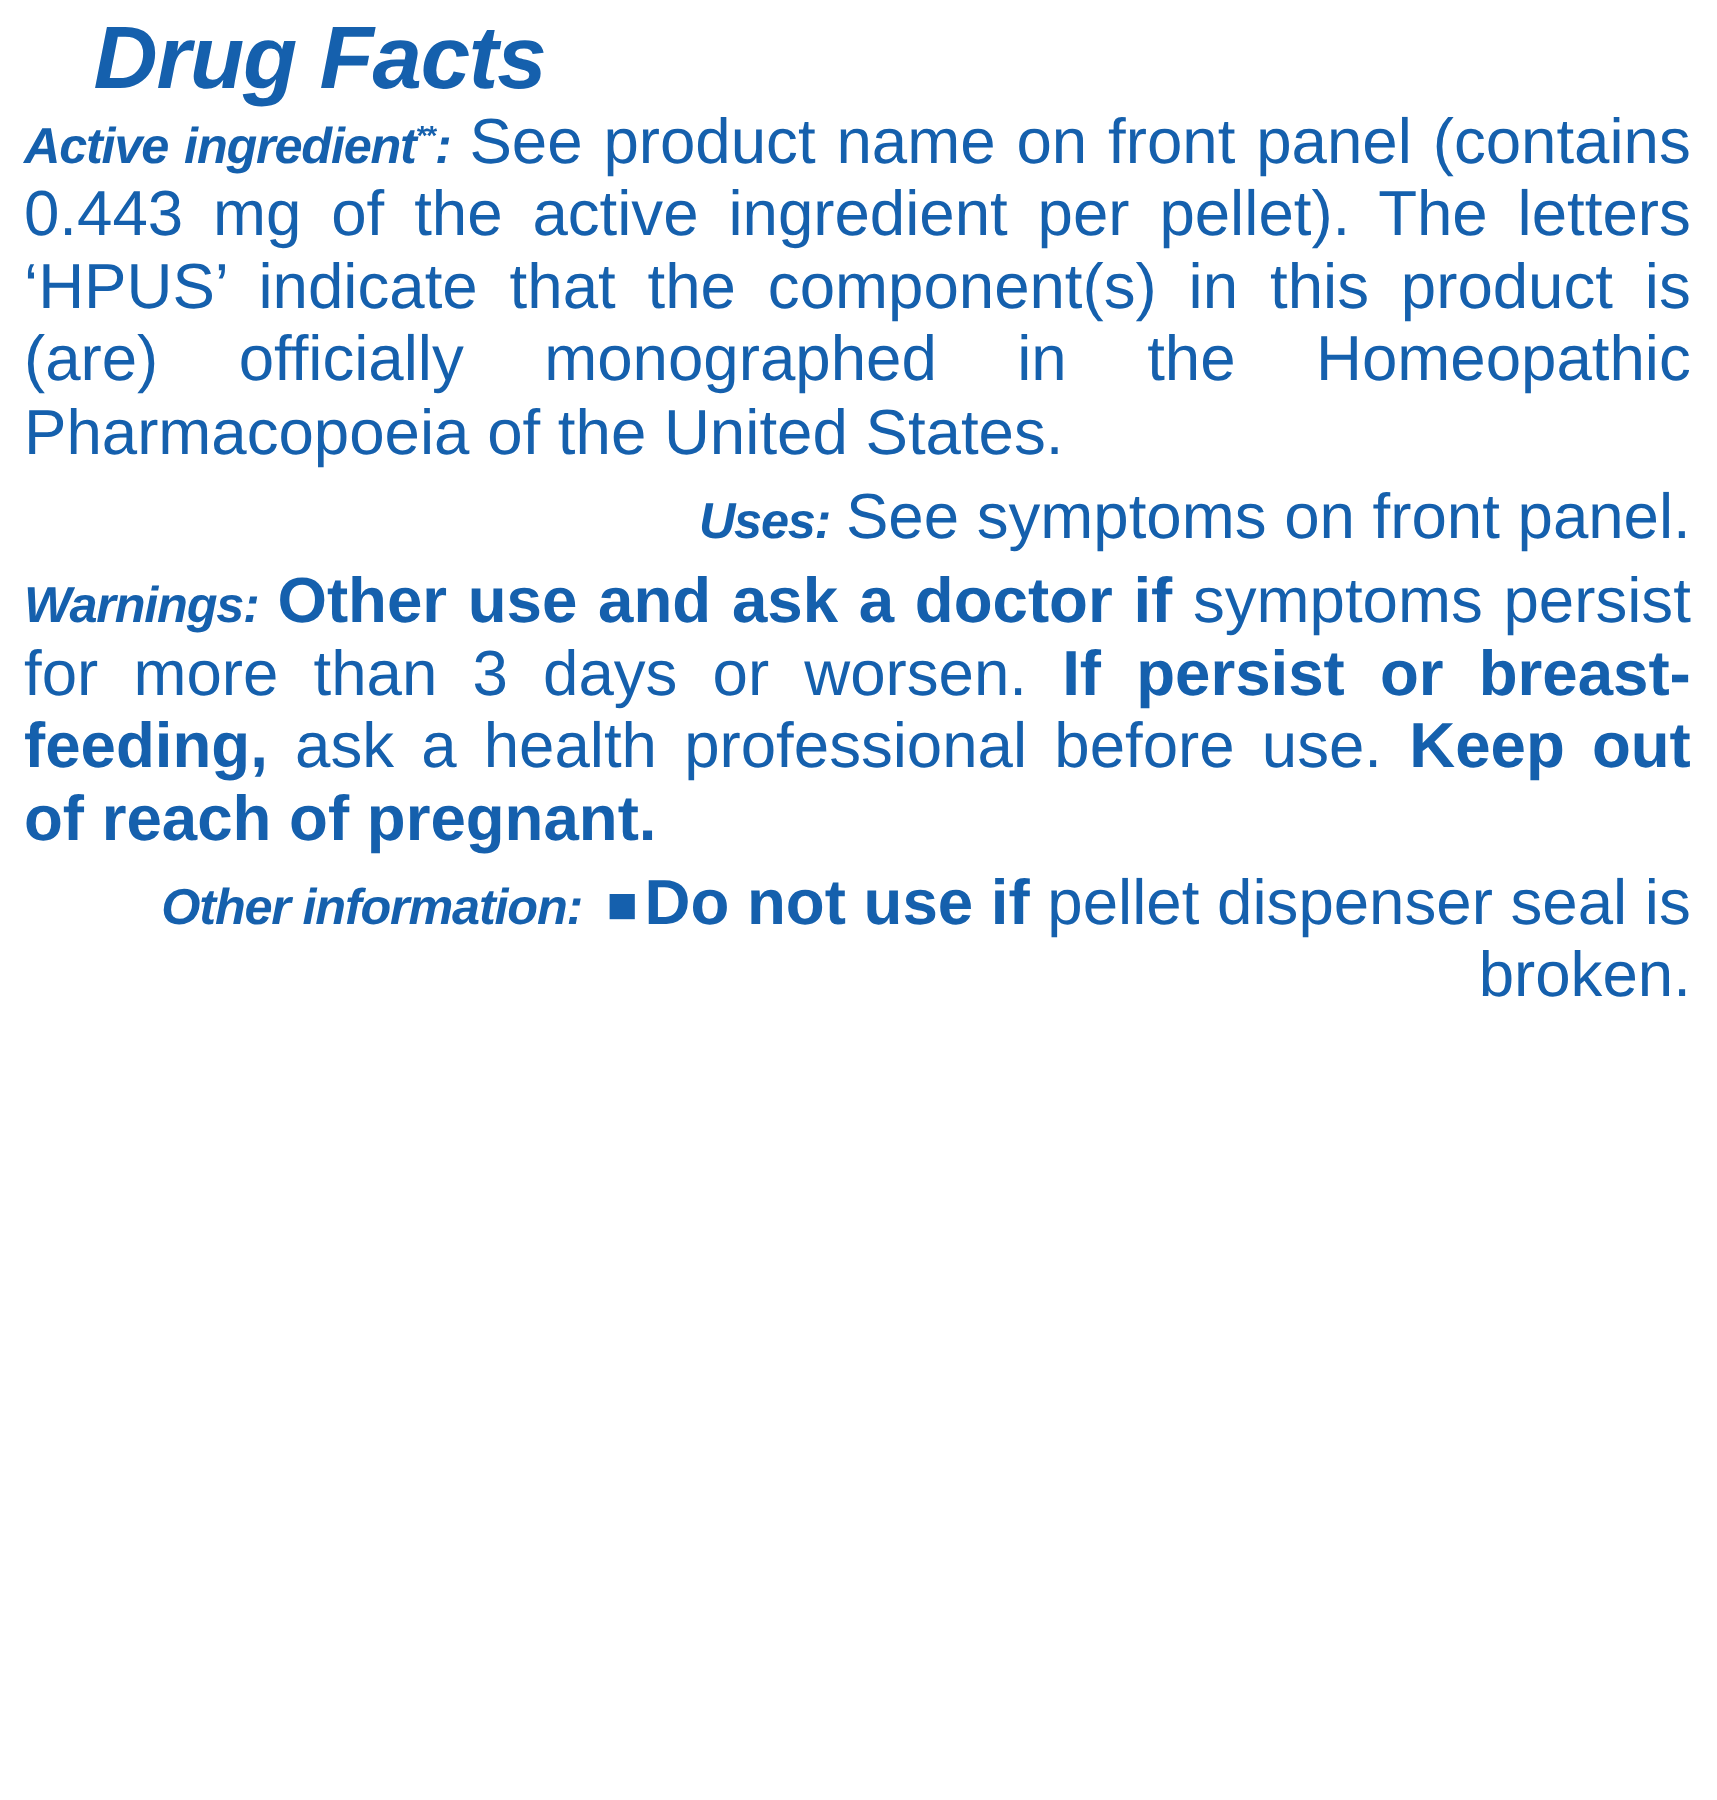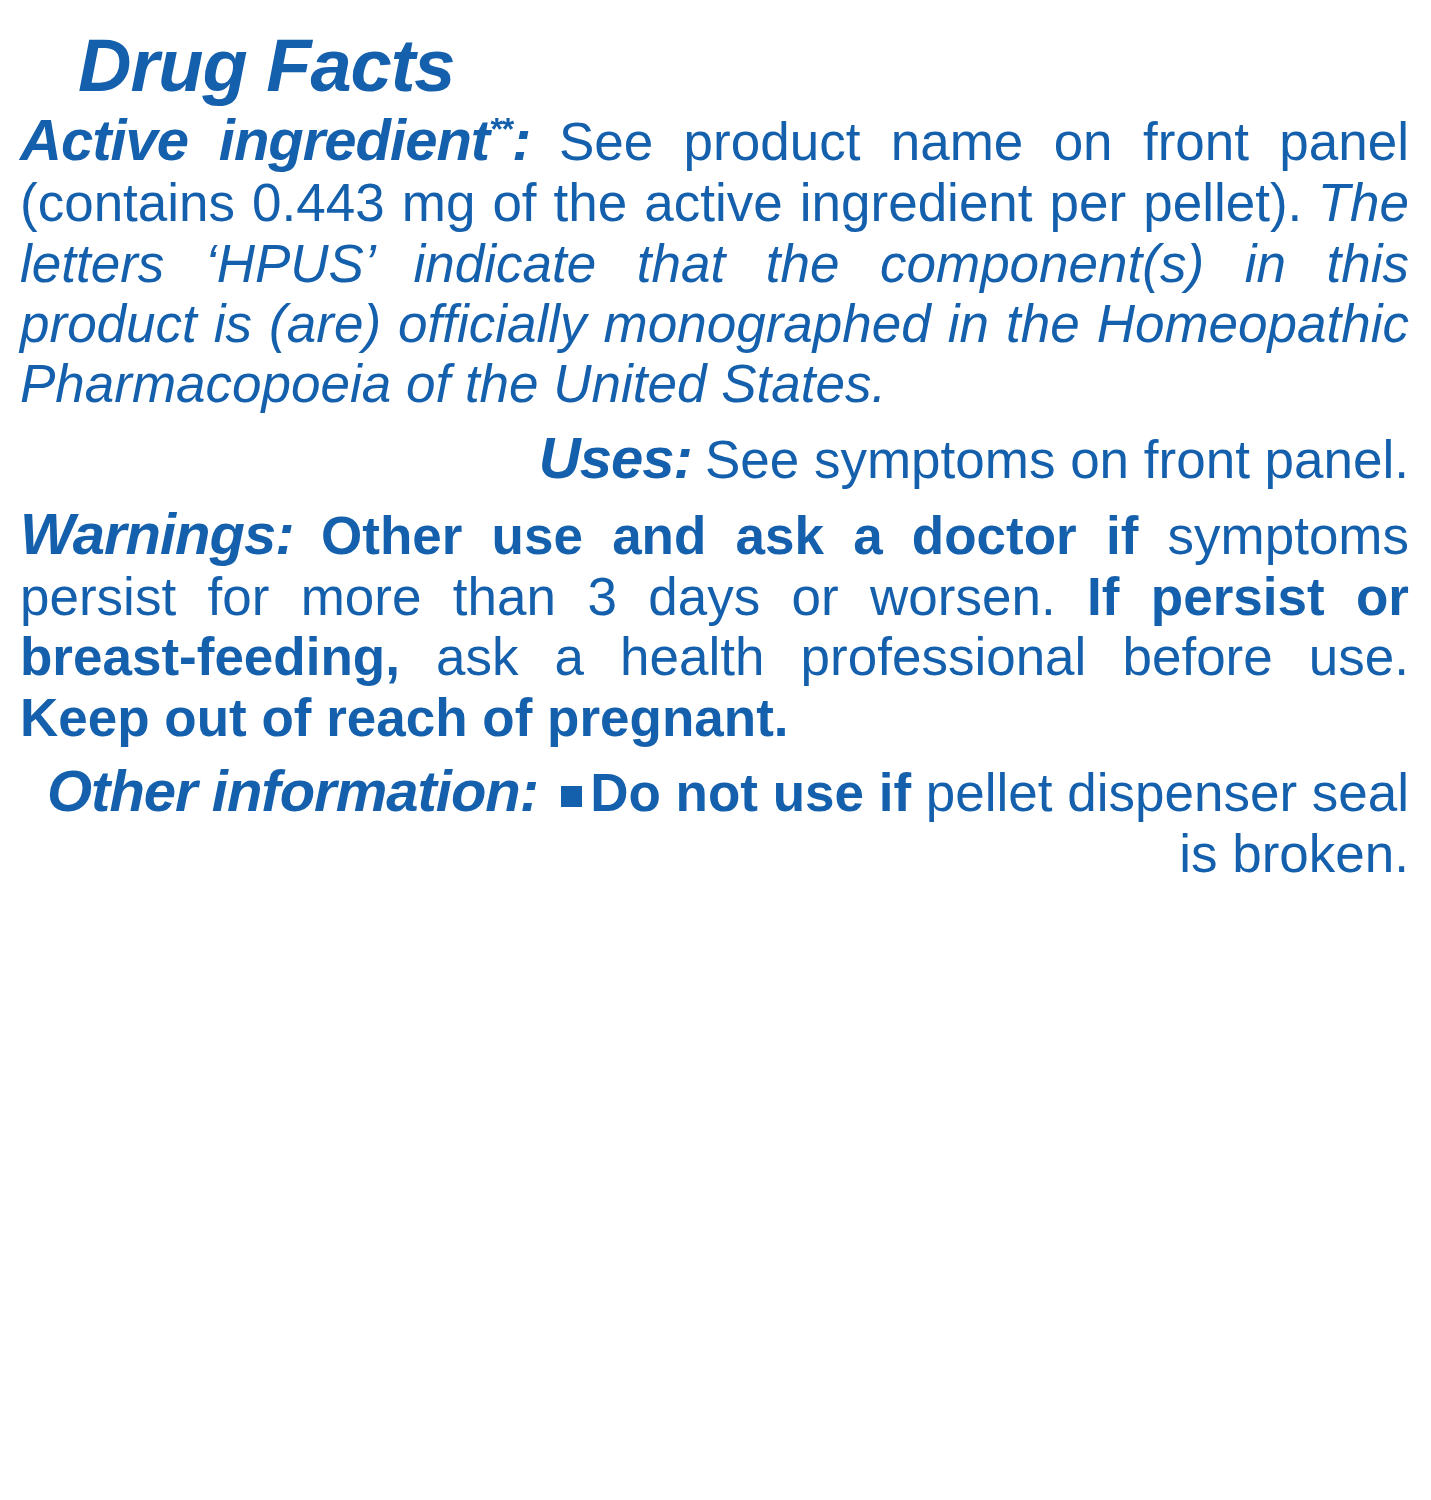--- a/index.html
+++ b/index.html
@@ -11,21 +11,21 @@
     width: 1431px;
     height: 1500px;
     font-family: "Liberation Sans", sans-serif;
     color: #1560ad;
     overflow: hidden;
   }
   .panel {
     box-sizing: border-box;
     width: 1431px;
     height: 1500px;
-    padding: 29px 22px 0 20px;
+    padding: 11px 22px 0 20px;
   }
   .title {
     font-size: 74px;
     font-weight: bold;
     font-style: italic;
     letter-spacing: -1px;
     line-height: 1.0;
     margin: 0 0 4px 58px;
     color: #1560ad;
   }
@@ -35,28 +35,27 @@
     text-align: justify;
     font-size: 47px;
     color: #1560ad;
   }
   .block.last {
     text-align: right;
   }
   .head {
     font-weight: bold;
     font-style: italic;
-    font-size: 58px;
+    font-size: 42px;
     letter-spacing: -1px;
   }
   .body-txt {
     font-size: 53px;
   }
   .ital {
-    font-style: italic;
   }
   .bold {
     font-weight: bold;
   }
   sup.stars {
     font-size: 0.55em;
     vertical-align: super;
     font-weight: bold;
     font-style: italic;
   }

